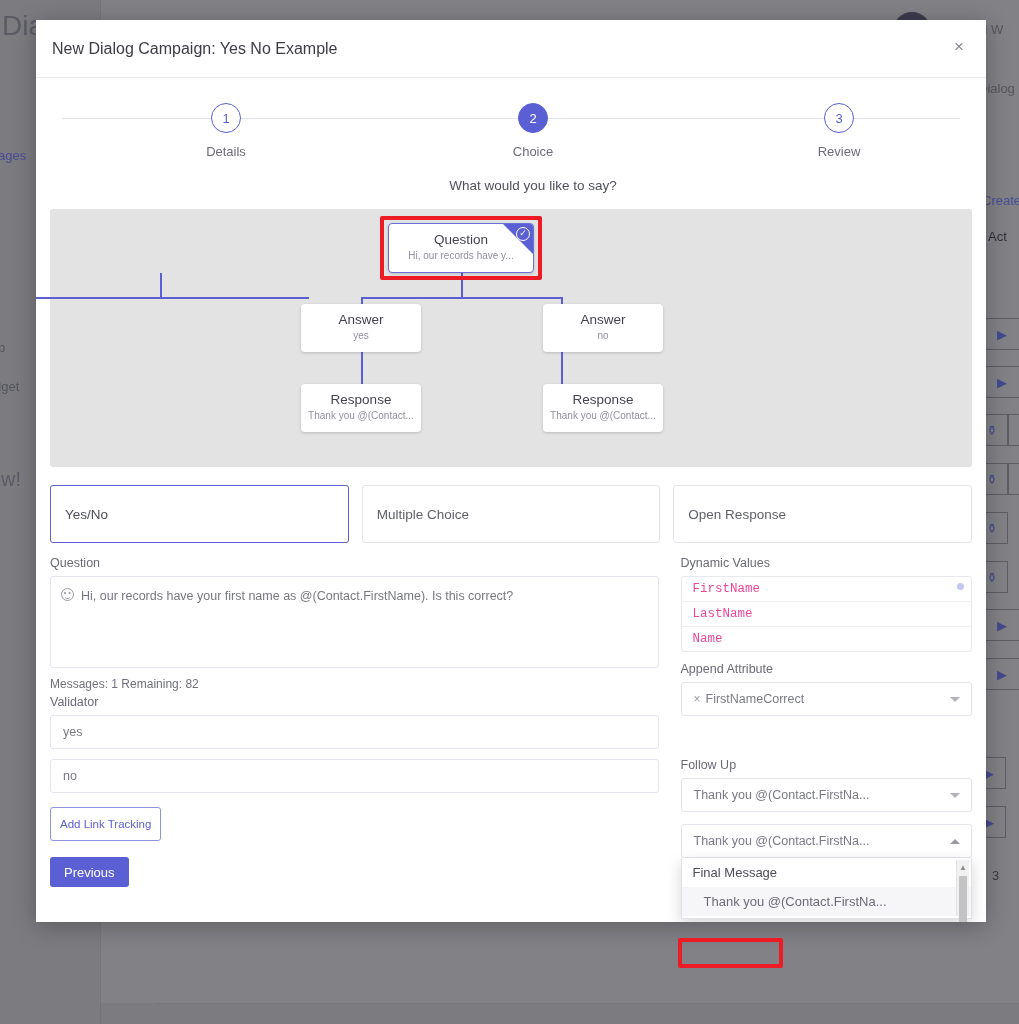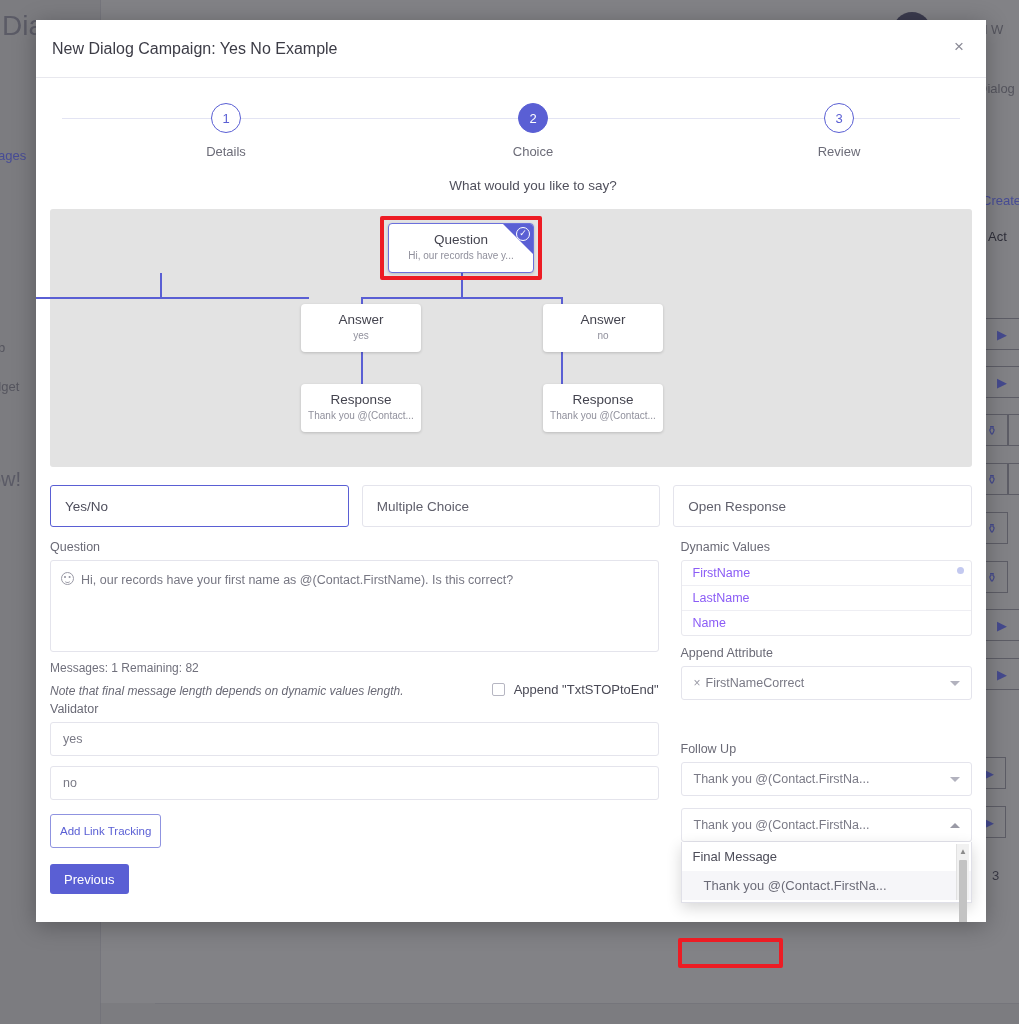--- a/index.html
+++ b/index.html
@@ -169,21 +169,21 @@
   }
 
   
   .type-tabs {
     display: flex;
     gap: 13px;
     margin: 18px 14px 0 14px;
   }
   .type-tab {
     flex: 1;
-    height: 42px;
+    height: 58px;
     border: 1px solid #e4e4ec;
     border-radius: 3px;
     display: flex; align-items: center;
     padding-left: 14px;
     font-size: 13.5px;
     color: #60606c;
     background: #ffffff;
     cursor: pointer;
     font-family: "Liberation Sans", sans-serif;
   }
@@ -292,23 +292,24 @@
   .dv-list {
     border: 1px solid #e8e8ee;
     border-radius: 3px;
     position: relative;
     overflow: hidden;
     height: 76px;
   }
   .dv-item {
     height: 25px; line-height: 25px;
     padding-left: 11px;
-    font-size: 12.5px; color: #8b5cf6;
+    font-size: 12.5px; color: #ec4899;
     border-bottom: 1px solid #eeeef3;
     cursor: pointer;
+    font-family: Liberation Mono, monospace;
   }
   .dv-dot {
     position: absolute; right: 7px; top: 6px;
     width: 7px; height: 7px; border-radius: 50%;
     background: #c3c9f0;
   }
 
   
   .sel {
     position: relative;
@@ -488,27 +489,20 @@
 
     <div class="col-left">
       <div class="fld-label">Question</div>
       <div class="textarea-box">
         <span class="emoji-icon"></span>
         <span>Hi, our records have your first name as @(Contact.FirstName). Is this correct?</span>
       </div>
 
       <div class="meta-line">Messages: 1 Remaining: 82</div>
 
-      <div class="meta-row">
-        <div class="note-line">Note that final message length depends on dynamic values length.</div>
-        <div class="append-wrap">
-          <span class="chk"></span>
-          <span class="append-label">Append "TxtSTOPtoEnd"</span>
-        </div>
-      </div>
 
       <div class="fld-label mt18">Validator</div>
       <div class="inp">yes</div>
       <div class="inp mt10">no</div>
 
       <button class="btn-outline">Add Link Tracking</button>
       <br>
       <button class="btn-primary">Previous</button>
     </div>
 

